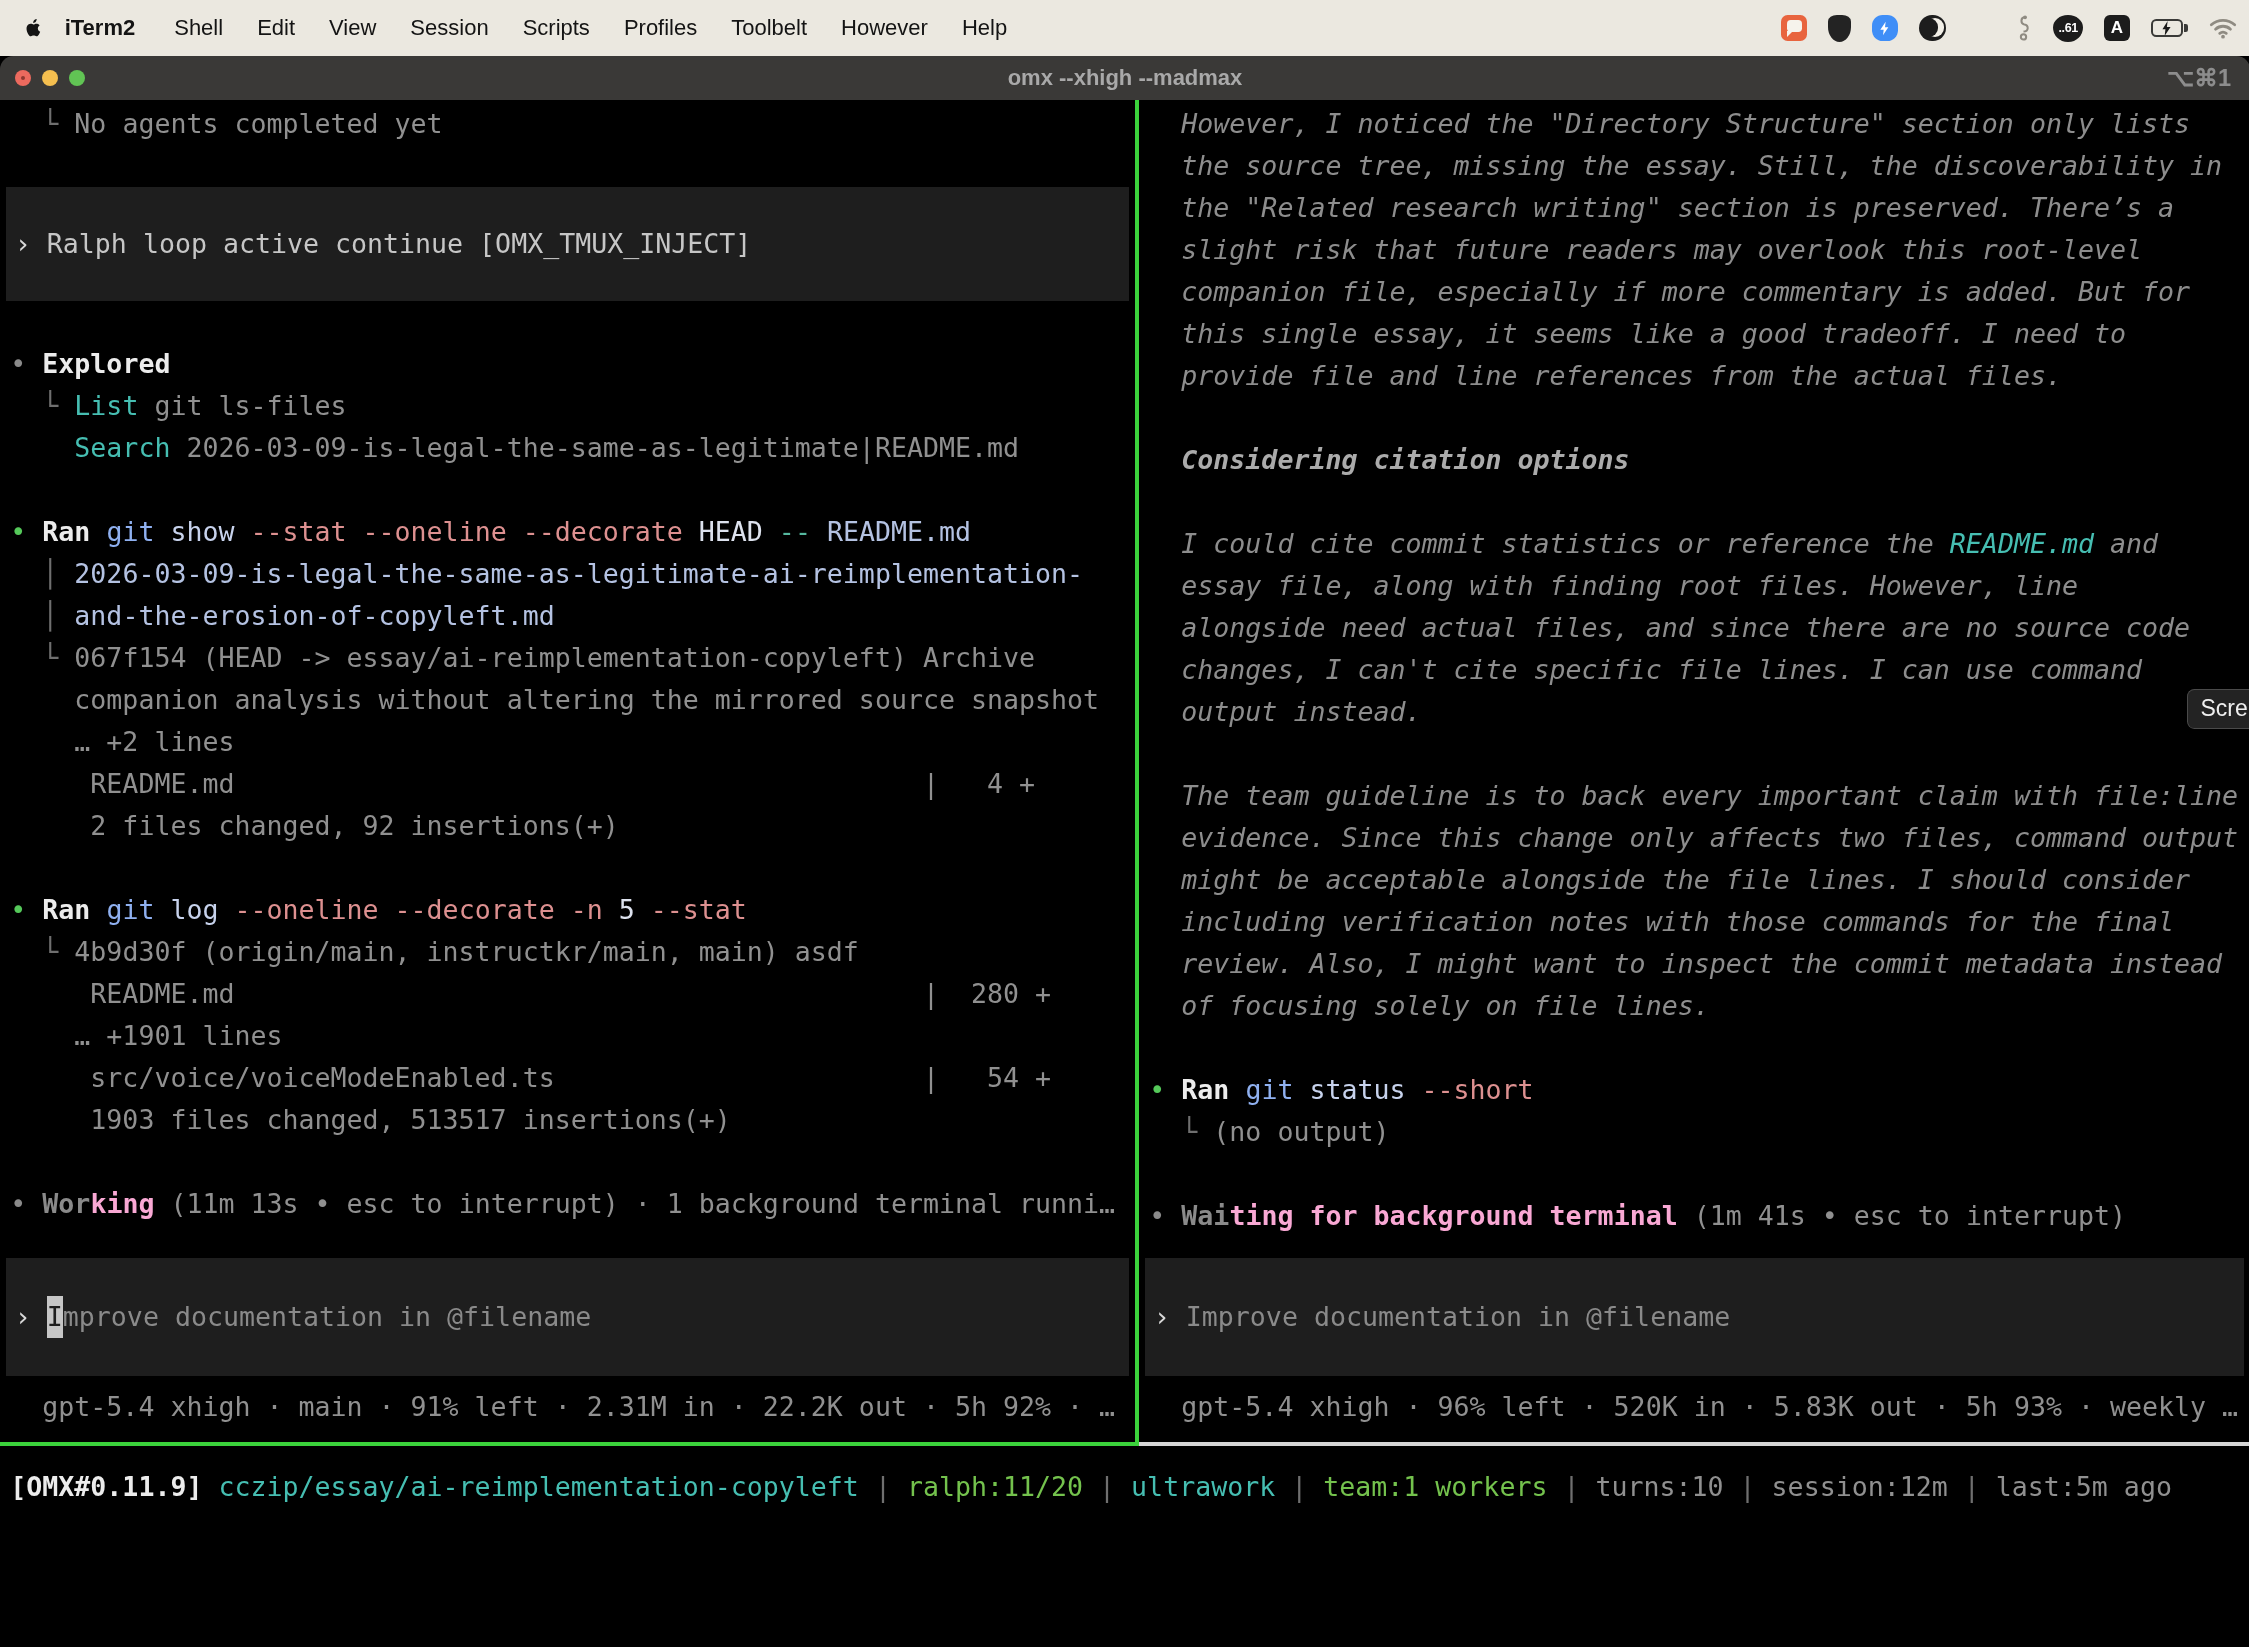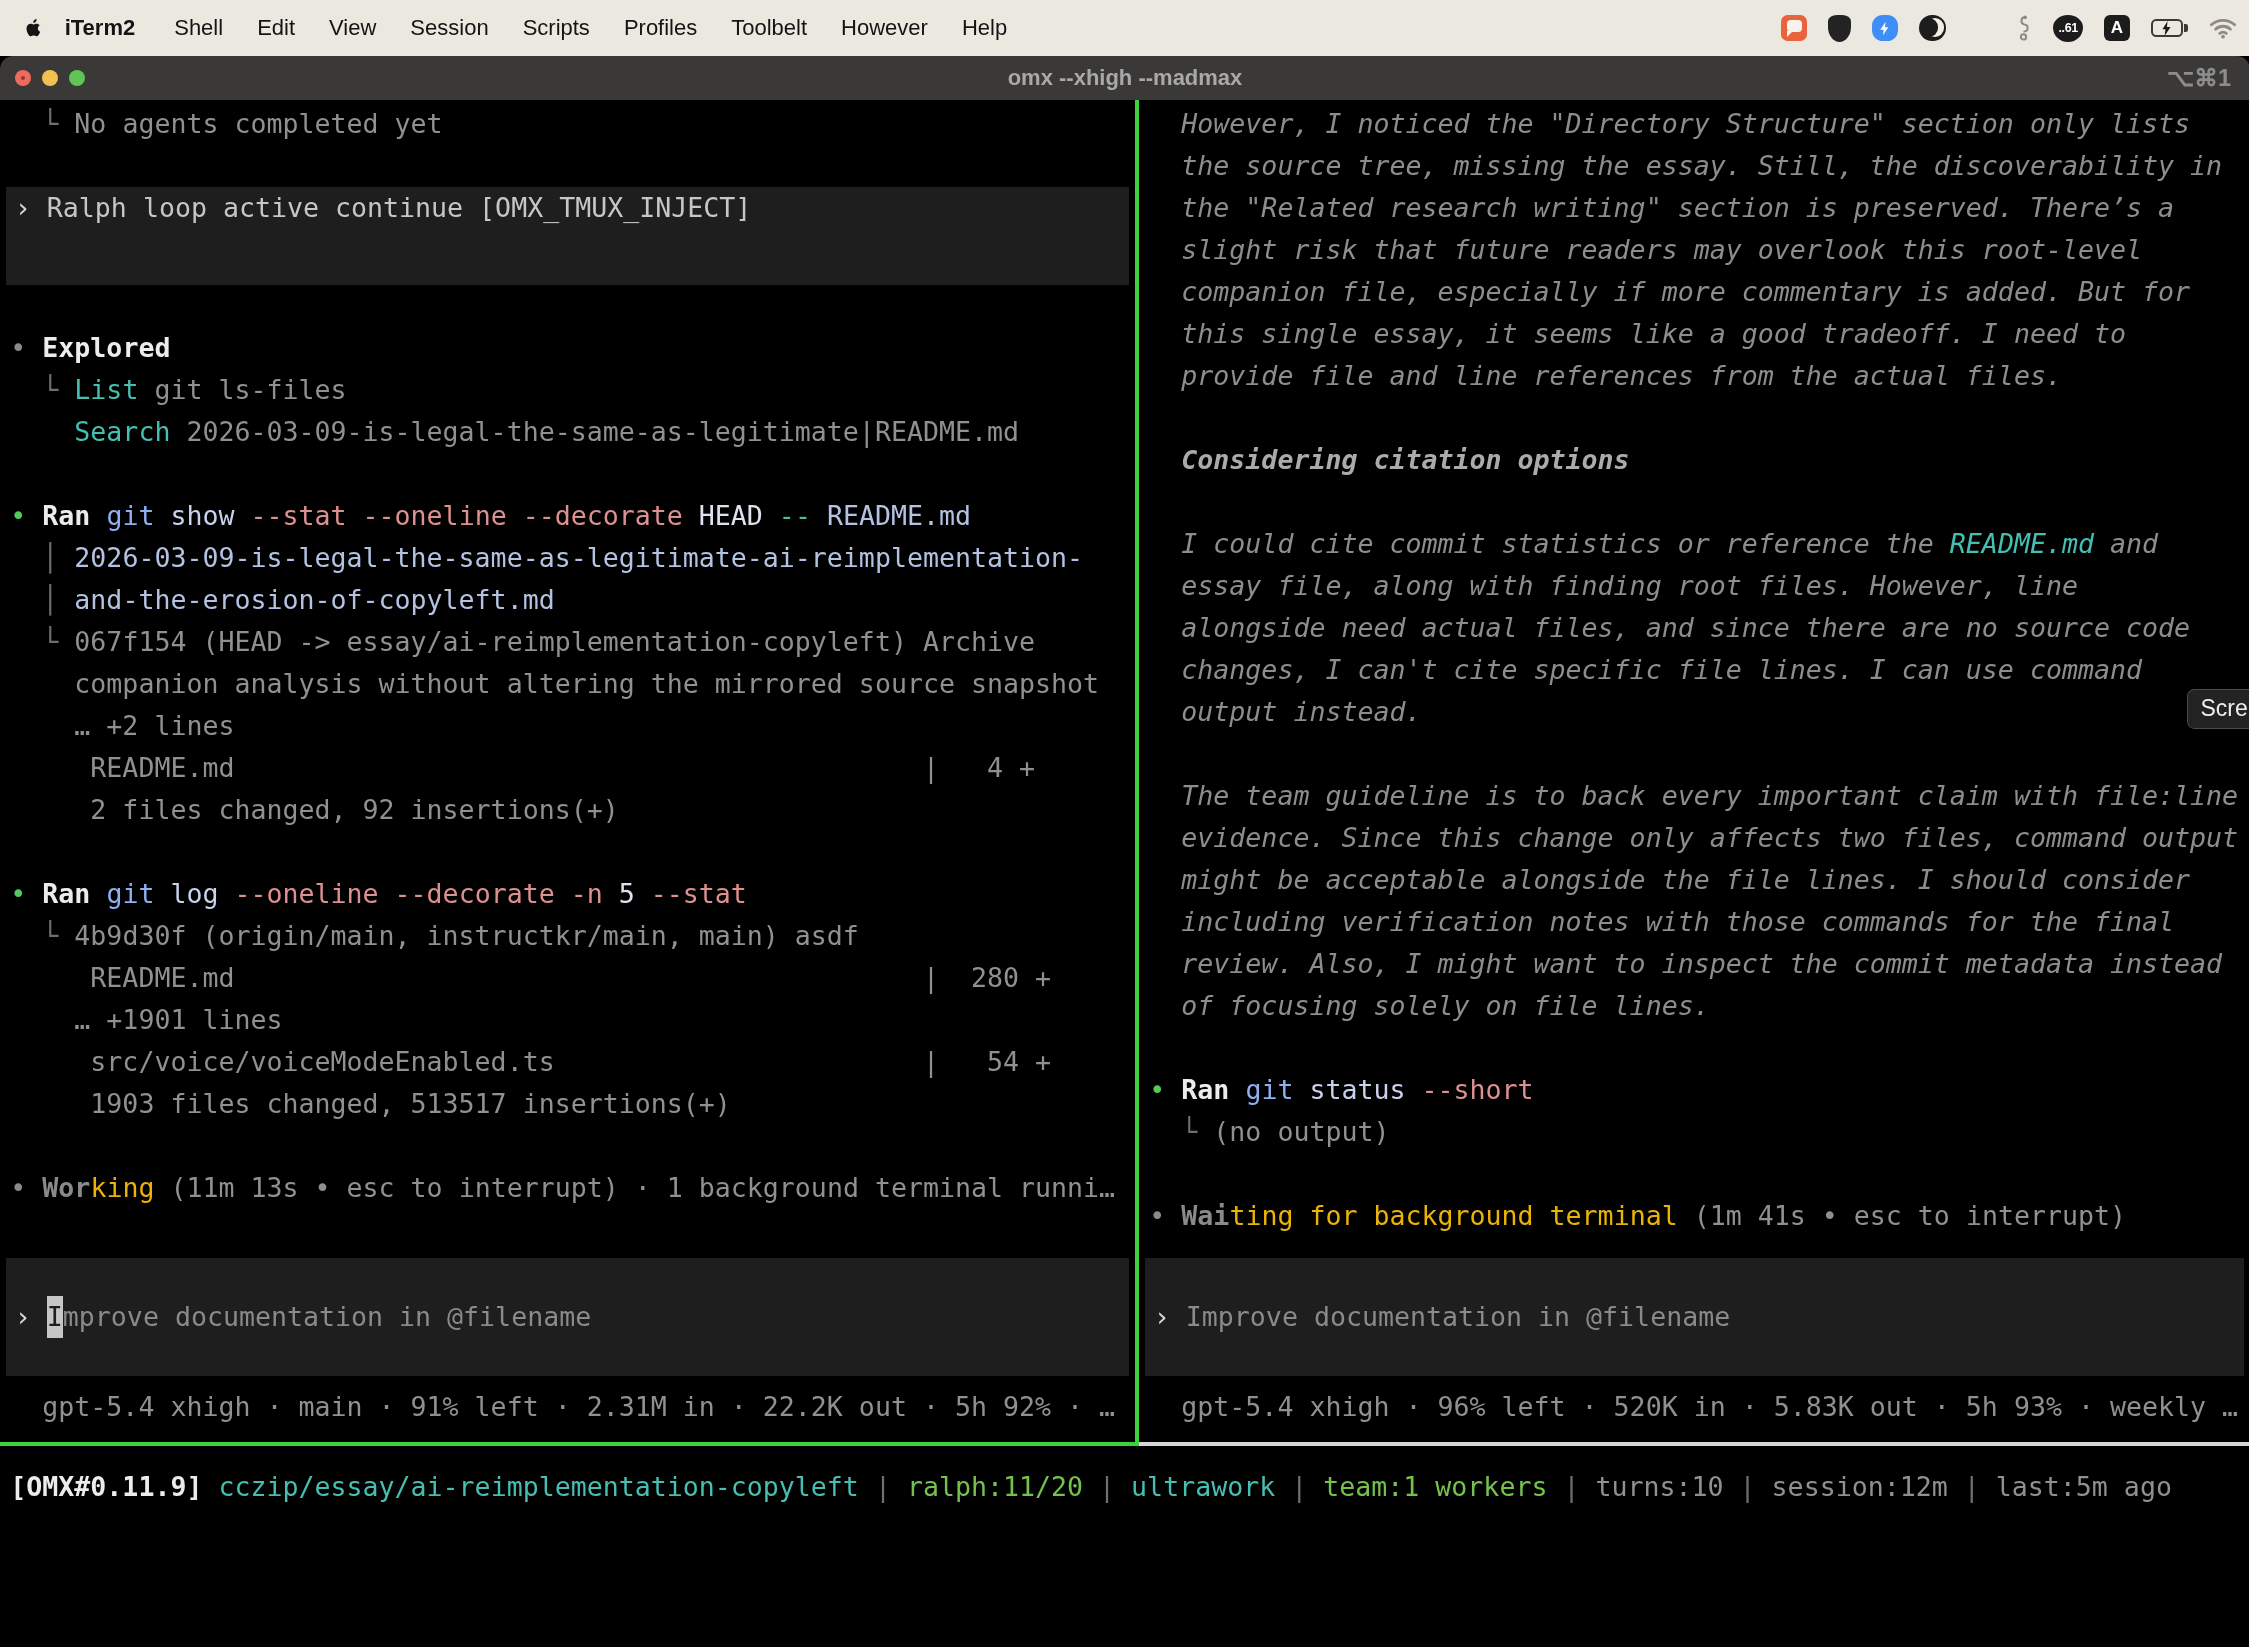--- a/index.html
+++ b/index.html
@@ -53,21 +53,21 @@
   .win-shortcut { position:absolute; right:19px; color:#8d8d8d; font-family:"Liberation Sans", sans-serif; font-size:23.6px; font-weight:700; }
 
   
   .terminal { position:relative; width:2250px; height:1547px; background:#000;
     font-size:26.6px; line-height:42px; }
   .pane { position:absolute; top:0; height:1342px; overflow:hidden; }
   .pane-left { left:0; width:1135px;border-radius:18px; }
   .pane-right { left:1139px; width:1111px; }
   .pane-content { padding-top:3px; }
   .tline { height:42px; white-space:pre; padding-left:10.3px; }
-  .inject-box { height:98px; background:var(--box-bg,#1e1e1e); margin:0 5.9px; display:flex; align-items:flex-start; }
+  .inject-box { height:114px; background:var(--box-bg,#1e1e1e); margin:0 5.9px; display:flex; align-items:center; }
   .inject-box .tline { padding-left:8.9px; height:auto; }
   .input-box { position:absolute; left:5.9px; right:5.9px; top:1158px; height:118px; background:var(--box-bg,#1e1e1e);
     display:flex; align-items:center; white-space:pre; padding-left:8.9px; }
   .pane-status { position:absolute; left:0; right:0; top:1286px; }
 
   .vdivider { position:absolute; left:1135px; top:0; width:3.7px; height:1346px; background:var(--border-active,#3bd23b); }
   .hborder-l { position:absolute; left:0; top:1342px; width:1135px; height:3.7px; background:var(--border-active,#3bd23b); }
   .hborder-r { position:absolute; left:1139px; top:1342px; width:1111px; height:3.7px; background:var(--border-inactive,#d6d6d6); }
 
   .omx-bar { position:absolute; left:0; top:1366px; width:2250px; }
@@ -81,21 +81,21 @@
   .s-b    { color:#ececec; font-weight:700; }
   .s-gb   { color:#55c95a; }
   .s-tl   { color:#46beb2; }
   .s-tl2  { color:#55b89f; }
   .s-blu  { color:#8fb0f0; }
   .s-sub  { color:#c7d2ec; }
   .s-pnk  { color:#dd9090; }
   .s-wht  { color:#dde2ee; }
   .s-lav  { color:#b4c2e2; }
   .s-shd  { color:#8a8a8a; font-weight:700; }
-  .s-shb  { color:#eab308; font-weight:400; }
+  .s-shb  { color:#f9a8d4; font-weight:700; }
   .s-it   { color:#8d8d8d; font-style:italic; }
   .s-itb  { color:#ababab; font-weight:700; font-style:italic; }
   .s-ittl { color:#46beb2; font-style:italic; }
   .s-prompt  { color:#d8d8d8; }
   .s-boxtext { color:#c6c6c6; }
   .s-cur  { background:#c6c6c6; color:#1e1e1e; }
   .s-inp  { color:#8a8a8a; }
   .s-grn  { color:#74c24d; }
 
   

